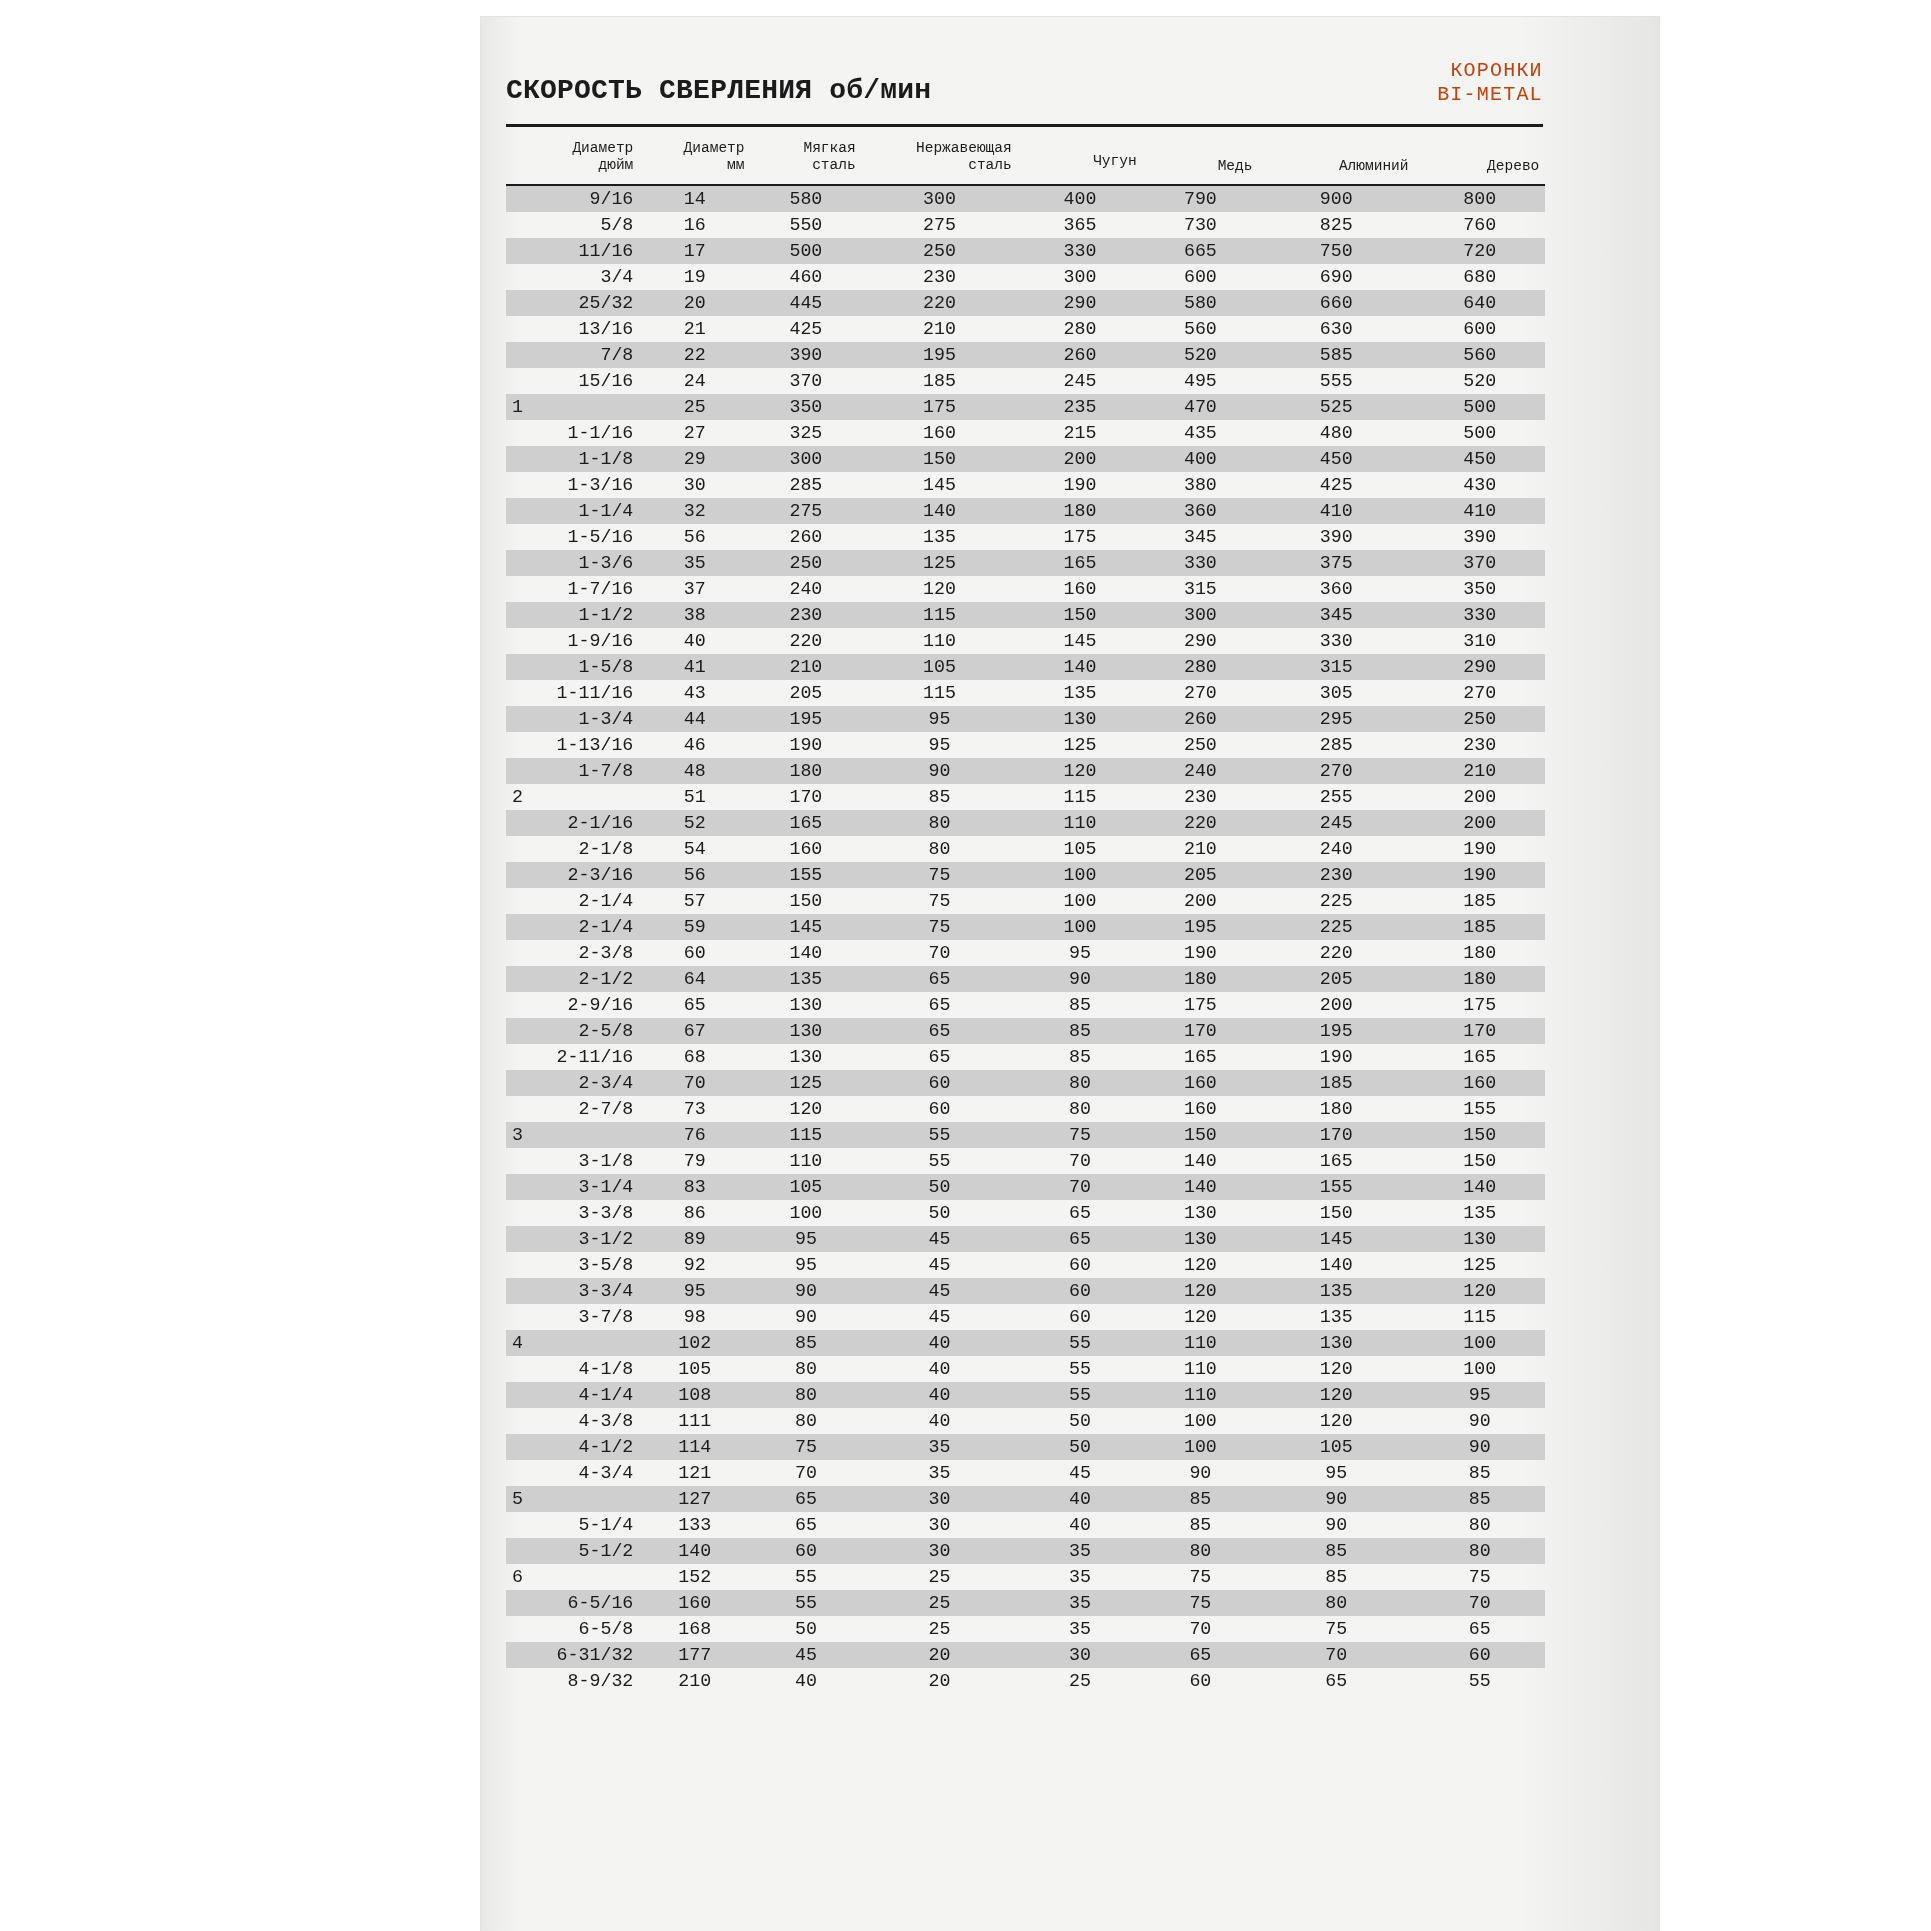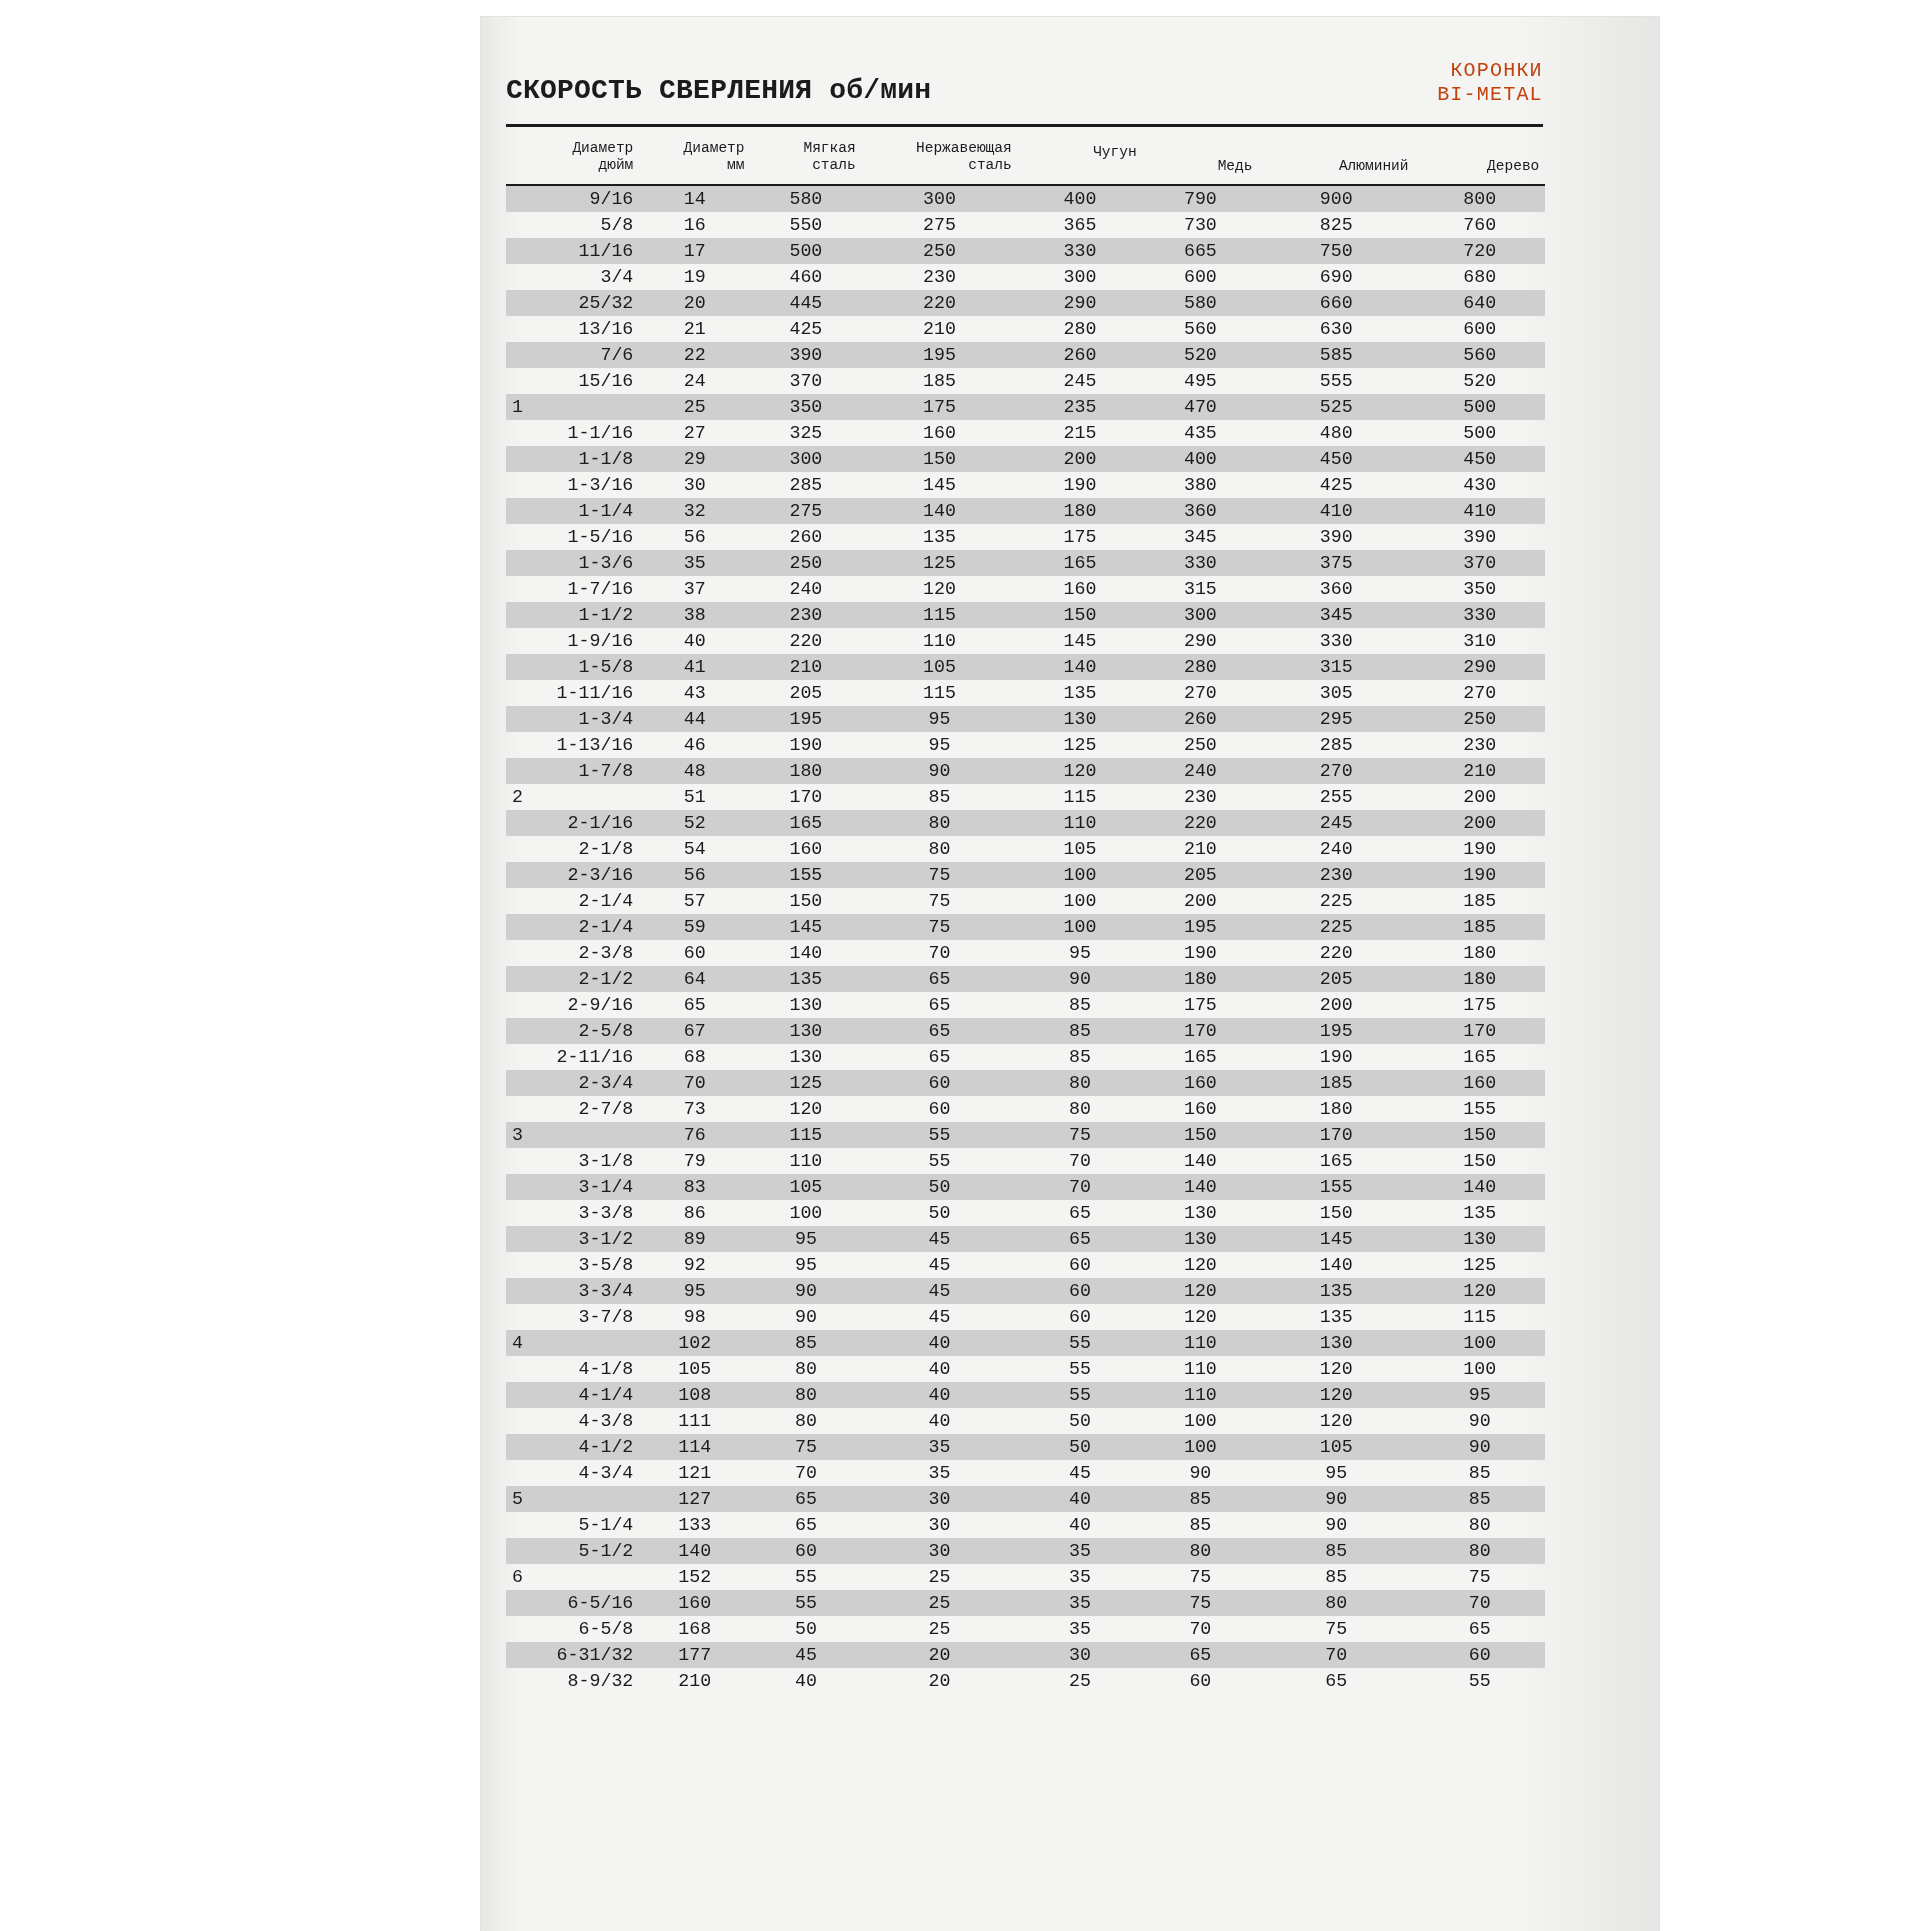--- a/index.html
+++ b/index.html
@@ -141,21 +141,21 @@
           </th>
           <th class="hcol2">
             <div>Мягкая</div>
             <div>сталь</div>
           </th>
           <th class="hcol3">
             <div>Нержавеющая</div>
             <div>сталь</div>
           </th>
           <th class="hcol4">
-            <div style="margin-top:4px">Чугун</div>
+            <div style="margin-top:13px">Чугун</div>
           </th>
           <th class="hcol5">
             <div style="margin-top:17.4px">Медь</div>
           </th>
           <th class="hcol6">
             <div style="margin-top:17.4px">Алюминий</div>
           </th>
           <th class="hcol7">
             <div style="margin-top:17.4px">Дерево</div>
           </th>
@@ -216,21 +216,21 @@
             <td class="c0">13/16</td>
             <td class="c1">21</td>
             <td class="c2">425</td>
             <td class="c3">210</td>
             <td class="c4">280</td>
             <td class="c5">560</td>
             <td class="c6">630</td>
             <td class="c7">600</td>
           </tr>
           <tr class="odd">
-            <td class="c0">7/6</td>
+            <td class="c0">7/8</td>
             <td class="c1">22</td>
             <td class="c2">390</td>
             <td class="c3">195</td>
             <td class="c4">260</td>
             <td class="c5">520</td>
             <td class="c6">585</td>
             <td class="c7">560</td>
           </tr>
           <tr class="even">
             <td class="c0">15/16</td>

